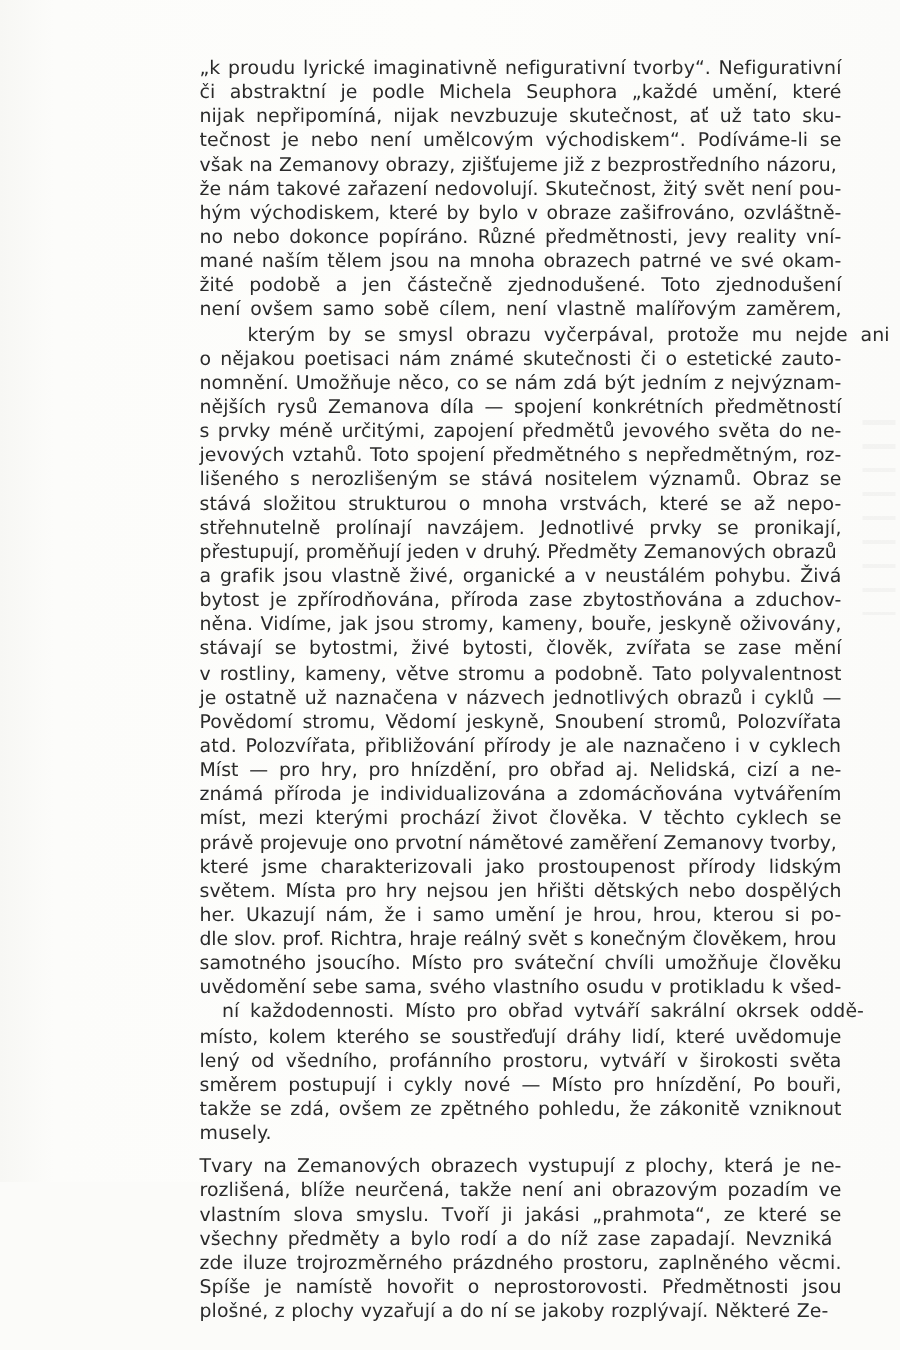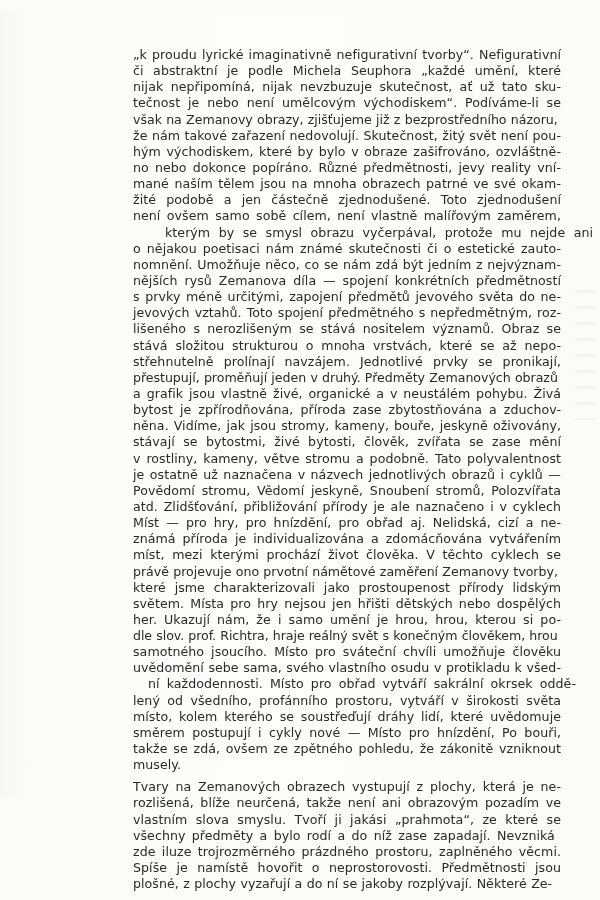--- a/index.html
+++ b/index.html
@@ -8,21 +8,21 @@
   }
   body {
     width: 600px;
     height: 900px;
     background: #fbfbf9;
     position: relative;
     overflow: hidden;
   }
   .page {
     position: absolute;
-    left: 0; top: 10px;
+    left: 0; top: 0;
     width: 600px; height: 788px;
     background: linear-gradient(90deg, #f7f7f4 0%, #fcfcfa 6%, #fdfdfb 50%, #fbfbf9 100%);
   }
   .text-column {
     position: absolute;
     left: 133px;
     top: 37px;
     width: 428px;
     font-family: "DejaVu Sans", sans-serif;
     font-size: 12.6px;
@@ -83,34 +83,34 @@
         <span class="line" style="word-spacing: 3.72535px; text-align-last: left;">stává složitou strukturou o mnoha vrstvách, které se až nepo-</span>
         <span class="line" style="word-spacing: 6.02396px; text-align-last: left;">střehnutelně prolínají navzájem. Jednotlivé prvky se pronikají,</span>
         <span class="line" style="letter-spacing: -0.0419147px; text-align-last: left;">přestupují, proměňují jeden v druhý. Předměty Zemanových obrazů</span>
         <span class="line" style="word-spacing: 1.85781px; text-align-last: left;">a grafik jsou vlastně živé, organické a v neustálém pohybu. Živá</span>
         <span class="line" style="word-spacing: 2.94732px; text-align-last: left;">bytost je zpřírodňována, příroda zase zbytostňována a zduchov-</span>
         <span class="line" style="word-spacing: 0.989453px; text-align-last: left;">něna. Vidíme, jak jsou stromy, kameny, bouře, jeskyně oživovány,</span>
         <span class="line" style="word-spacing: 4.35382px; text-align-last: left;">stávají se bytostmi, živé bytosti, člověk, zvířata se zase mění</span>
         <span class="line" style="word-spacing: 1.8625px; text-align-last: left;">v rostliny, kameny, větve stromu a podobně. Tato polyvalentnost</span>
         <span class="line" style="word-spacing: 1.40312px; text-align-last: left;">je ostatně už naznačena v názvech jednotlivých obrazů i cyklů —</span>
         <span class="line" style="word-spacing: 2.65937px; text-align-last: left;">Povědomí stromu, Vědomí jeskyně, Snoubení stromů, Polozvířata</span>
-        <span class="line" style="word-spacing: 1.75313px; text-align-last: left;">atd. Zlidšťování, přibližování přírody je ale naznačeno i v cyklech</span>
+        <span class="line" style="word-spacing: 1.75313px; text-align-last: left;">atd. Polozvířata, přibližování přírody je ale naznačeno i v cyklech</span>
         <span class="line" style="word-spacing: 3.06172px; text-align-last: left;">Míst — pro hry, pro hnízdění, pro obřad aj. Nelidská, cizí a ne-</span>
         <span class="line" style="word-spacing: 2.95625px; text-align-last: left;">známá příroda je individualizována a zdomácňována vytvářením</span>
         <span class="line" style="word-spacing: 3.60556px; text-align-last: left;">míst, mezi kterými prochází život člověka. V těchto cyklech se</span>
         <span class="line" style="letter-spacing: -0.0274698px; text-align-last: left;">právě projevuje ono prvotní námětové zaměření Zemanovy tvorby,</span>
         <span class="line" style="word-spacing: 4.69844px; text-align-last: left;">které jsme charakterizovali jako prostoupenost přírody lidským</span>
         <span class="line" style="word-spacing: 2.13333px; text-align-last: left;">světem. Místa pro hry nejsou jen hřišti dětských nebo dospělých</span>
         <span class="line" style="word-spacing: 3.03698px; text-align-last: left;">her. Ukazují nám, že i samo umění je hrou, hrou, kterou si po-</span>
         <span class="line" style="letter-spacing: -0.0792739px; text-align-last: left;">dle slov. prof. Richtra, hraje reálný svět s konečným člověkem, hrou</span>
         <span class="line" style="word-spacing: 2.96964px; text-align-last: left;">samotného jsoucího. Místo pro sváteční chvíli umožňuje člověku</span>
         <span class="line" style="word-spacing: 0.504861px; text-align-last: left;">uvědomění sebe sama, svého vlastního osudu v protikladu k všed-</span>
         <span class="line" style="word-spacing: 3.0207px; text-align-last: left; margin-left: 15px;">ní každodennosti. Místo pro obřad vytváří sakrální okrsek oddě-</span>
+        <span class="line" style="word-spacing: 2.74531px; text-align-last: left;">místo, kolem kterého se soustřeďují dráhy lidí, které uvědomuje</span>
         <span class="line" style="word-spacing: 3.35273px; text-align-last: left;">lený od všedního, profánního prostoru, vytváří v širokosti světa</span>
-        <span class="line" style="word-spacing: 2.74531px; text-align-last: left;">místo, kolem kterého se soustřeďují dráhy lidí, které uvědomuje</span>
         <span class="line" style="word-spacing: 3.29844px; text-align-last: left;">směrem postupují i cykly nové — Místo pro hnízdění, Po bouři,</span>
         <span class="line" style="word-spacing: 1.70799px; text-align-last: left;">takže se zdá, ovšem ze zpětného pohledu, že zákonitě vzniknout</span>
         <span class="line last">musely.</span>
       </div>
       <div class="para-gap"></div>
       <div class="paragraph">
         <span class="line" style="word-spacing: 2.675px; text-align-last: left;">Tvary na Zemanových obrazech vystupují z plochy, která je ne-</span>
         <span class="line" style="word-spacing: 2.56367px; text-align-last: left;">rozlišená, blíže neurčená, takže není ani obrazovým pozadím ve</span>
         <span class="line" style="word-spacing: 4.36076px; text-align-last: left;">vlastním slova smyslu. Tvoří ji jakási „prahmota“, ze které se</span>
         <span class="line" style="word-spacing: 2.27656px; text-align-last: left;">všechny předměty a bylo rodí a do níž zase zapadají. Nevzniká</span>

